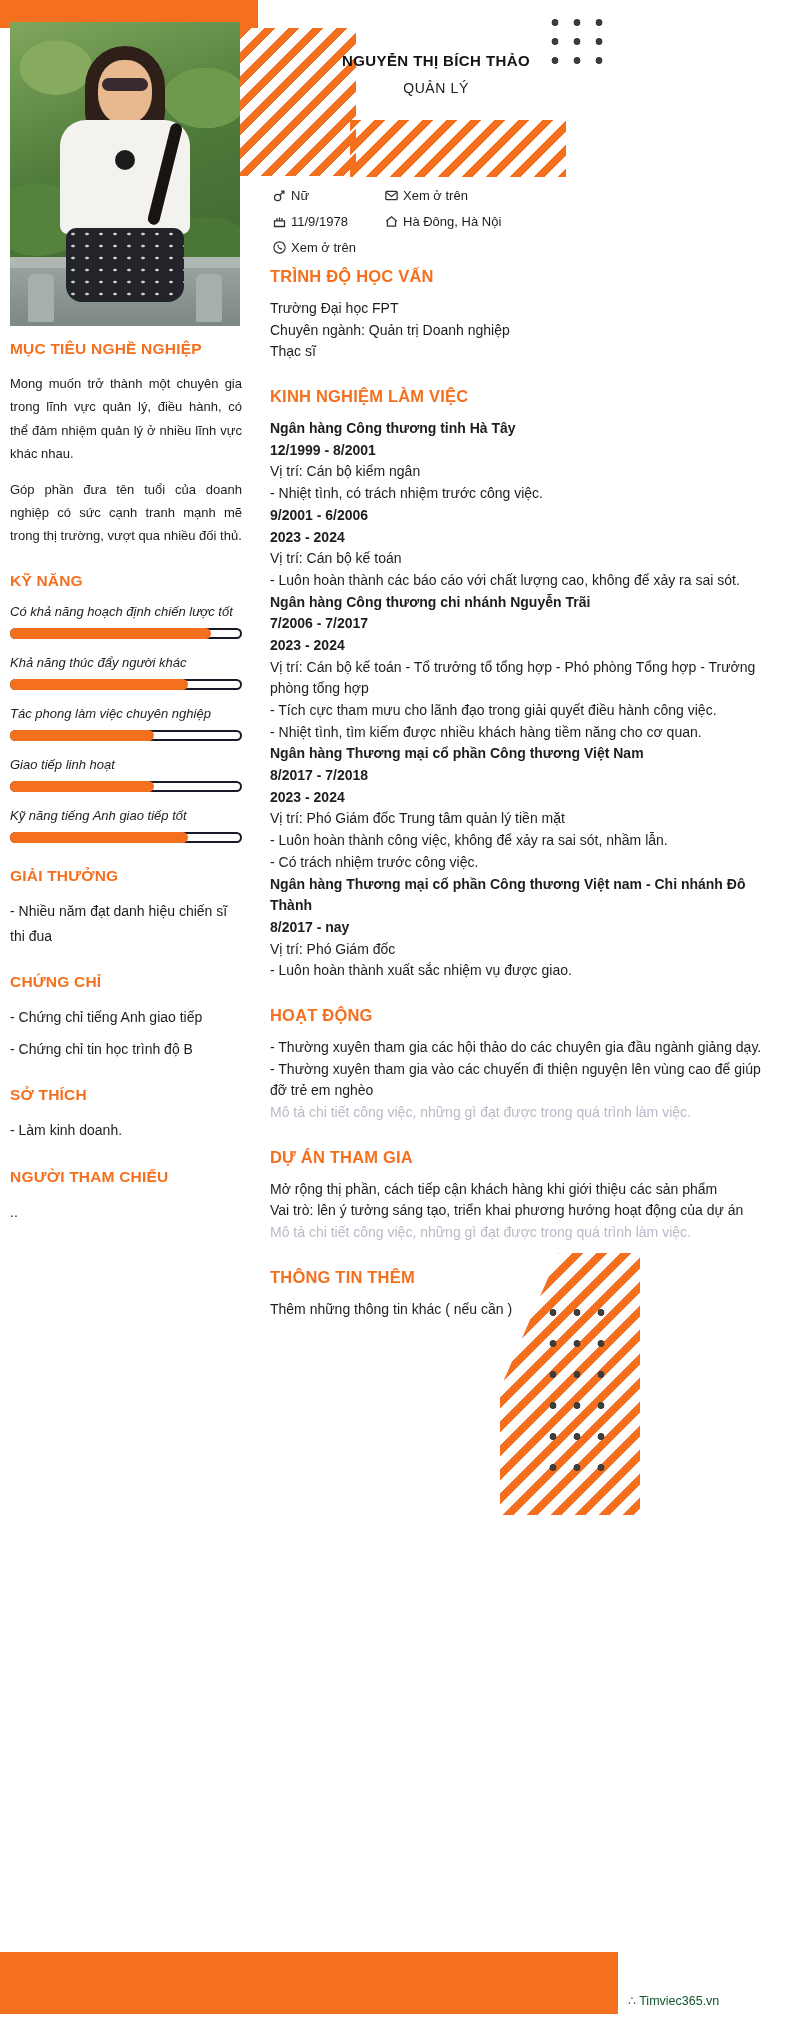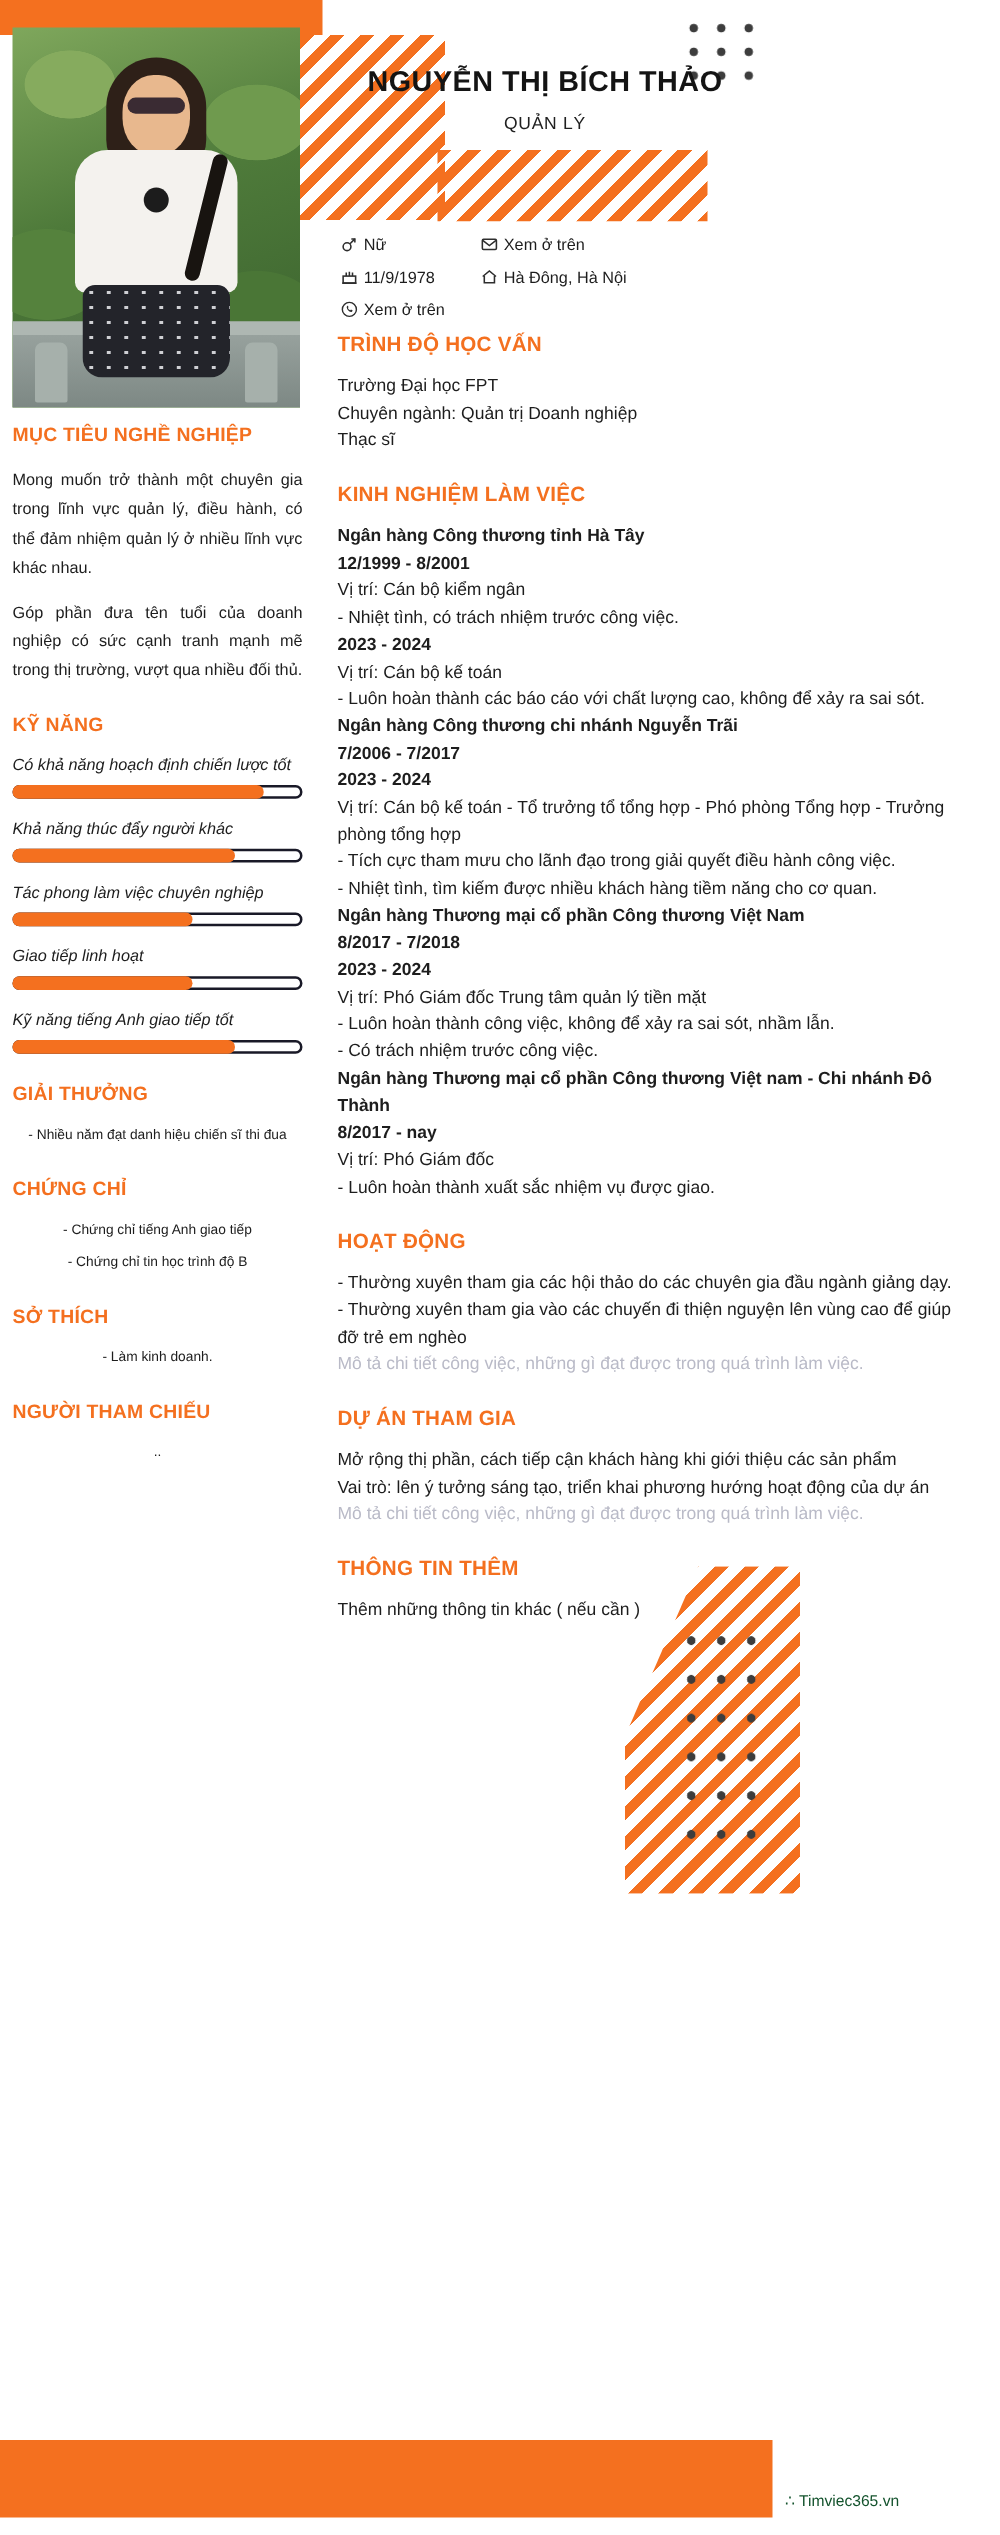--- a/index.html
+++ b/index.html
@@ -37,34 +37,34 @@
   .ph-hair { position:absolute; left:50%; top:24px; transform:translateX(-50%); width:80px; height:96px; background:#2e2018; border-radius:40px 40px 30px 30px; }
   .ph-face { position:absolute; left:50%; top:38px; transform:translateX(-50%); width:54px; height:64px; background:#e8b88e; border-radius:46%; }
   .ph-glasses { position:absolute; left:50%; top:56px; transform:translateX(-50%); width:46px; height:13px; background:#3a2b33; border-radius:7px; }
   .ph-shirt { position:absolute; left:50%; top:98px; transform:translateX(-50%); width:130px; height:114px; background:#f4f2ee; border-radius:26px 26px 8px 8px; }
   .ph-logo { position:absolute; left:50%; top:128px; transform:translateX(-50%); width:20px; height:20px; border-radius:50%; background:#1c1c1c; }
   .ph-strap { position:absolute; left:50%; top:100px; transform:translateX(6px) rotate(14deg); width:12px; height:104px; background:#181410; border-radius:6px; margin-left:28px; }
   .ph-skirt { position:absolute; left:50%; top:206px; transform:translateX(-50%); width:118px; height:74px; background:#23242a; border-radius:10px 10px 16px 16px; background-image:radial-gradient(#cfd0d4 1.5px, transparent 1.9px); background-size:14px 12px; }
 
   
   .name-block { position:absolute; left:248px; top:52px; width:376px; text-align:center; z-index:3; }
-  .name { font-size:23px; font-weight:700; color:#141414; letter-spacing:.4px; }
+  .name { font-size:15px; font-weight:700; color:#141414; letter-spacing:.4px; }
   .job-title { font-size:14px; margin-top:11px; color:#202020; letter-spacing:.6px; }
 
   
   .contact { position:absolute; left:272px; top:188px; width:470px; display:grid; grid-template-columns:112px auto; row-gap:11px; font-size:13px; z-index:3; }
   .c-item { display:flex; align-items:center; gap:4px; }
   .c-icon { display:inline-flex; width:15px; height:15px; flex:none; }
 
   
   .left-col { position:absolute; left:10px; top:340px; width:232px; }
   .l-section { margin-bottom:24px; }
   .l-heading { font-size:15.5px; font-weight:700; color:var(--accent); margin-bottom:14px; letter-spacing:.2px; }
   .l-para { font-size:13px; line-height:1.8; text-align:justify; margin-bottom:12px; }
-  .l-line { font-size:11px; line-height:1.8; margin-bottom:7px;text-align:center; }
+  .l-line { font-size:14px; line-height:1.8; margin-bottom:7px; }
 
   .skill { margin-bottom:16px; }
   .skill-label { font-size:13px; margin-bottom:9px;font-style:italic; }
   .skill-track { position:relative; height:11px; border:2px solid #191927; border-radius:7px; background:#fff; }
   .skill-fill { position:absolute; left:-2px; top:-2px; height:calc(100% + 4px); background:var(--accent); border-radius:7px; }
 
   .right-col { position:absolute; left:270px; top:267px; width:505px; z-index:2; }
   .r-section { margin-bottom:6px; }
   .r-heading { font-size:16.5px; font-weight:700; color:var(--accent); margin:24px 0 12px; letter-spacing:.2px; }
   .r-section:first-child .r-heading { margin-top:0; }
@@ -236,20 +236,21 @@
       <div class="r-heading">KINH NGHIỆM LÀM VIỆC</div>
 
       <div class="xp">
         <div class="r-line bold">Ngân hàng Công thương tỉnh Hà Tây</div>
         <div class="r-line bold">12/1999 - 8/2001</div>
         <div class="r-line">Vị trí: Cán bộ kiểm ngân</div>
         <div class="r-line">- Nhiệt tình, có trách nhiệm trước công việc.</div>
       </div>
 
       <div class="xp">
+        <div class="r-line bold">9/2001 - 6/2006</div>
         <div class="r-line bold">2023 - 2024</div>
         <div class="r-line">Vị trí: Cán bộ kế toán</div>
         <div class="r-line">- Luôn hoàn thành các báo cáo với chất lượng cao, không để xảy ra sai sót.</div>
       </div>
 
       <div class="xp">
         <div class="r-line bold">Ngân hàng Công thương chi nhánh Nguyễn Trãi</div>
         <div class="r-line bold">7/2006 - 7/2017</div>
         <div class="r-line bold">2023 - 2024</div>
         <div class="r-line">Vị trí: Cán bộ kế toán - Tổ trưởng tổ tổng hợp - Phó phòng Tổng hợp - Trưởng phòng tổng hợp</div>

